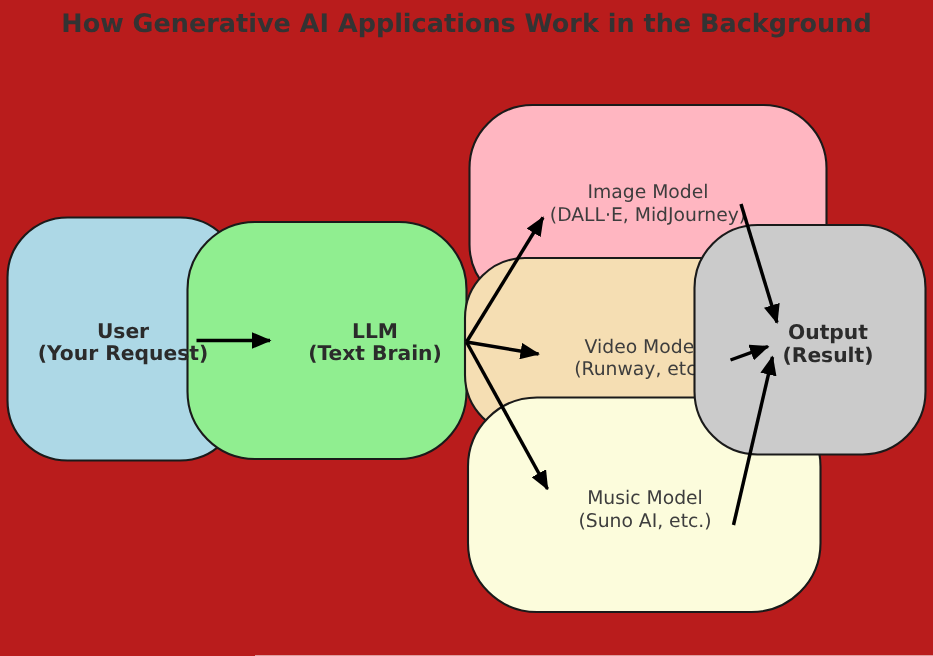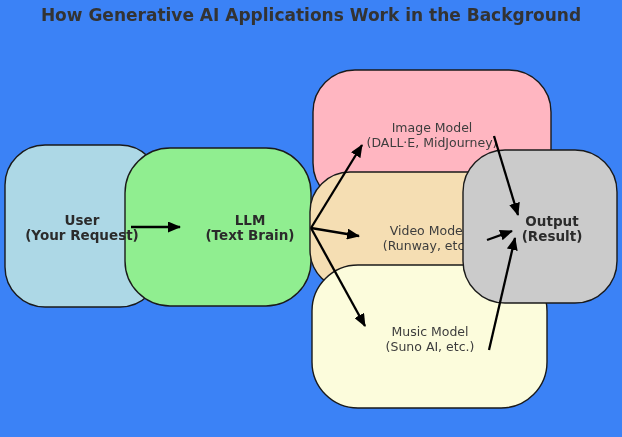--- a/index.html
+++ b/index.html
@@ -5,21 +5,21 @@
   html, body {
     margin: 0;
     padding: 0;
     background: #ffffff;
     font-family: "DejaVu Sans", sans-serif;
   }
   .canvas {
     position: relative;
     width: 622px;
     height: 437px;
-    background: #3b82f6;
+    background: #b91c1c;
     overflow: hidden;
   }
   svg { display: block; }
   .node-rect {
     stroke: #1a1a1a;
     stroke-width: 1.4;
   }
   .node-label {
     font-family: "DejaVu Sans", sans-serif;
     font-size: 13.5px;

